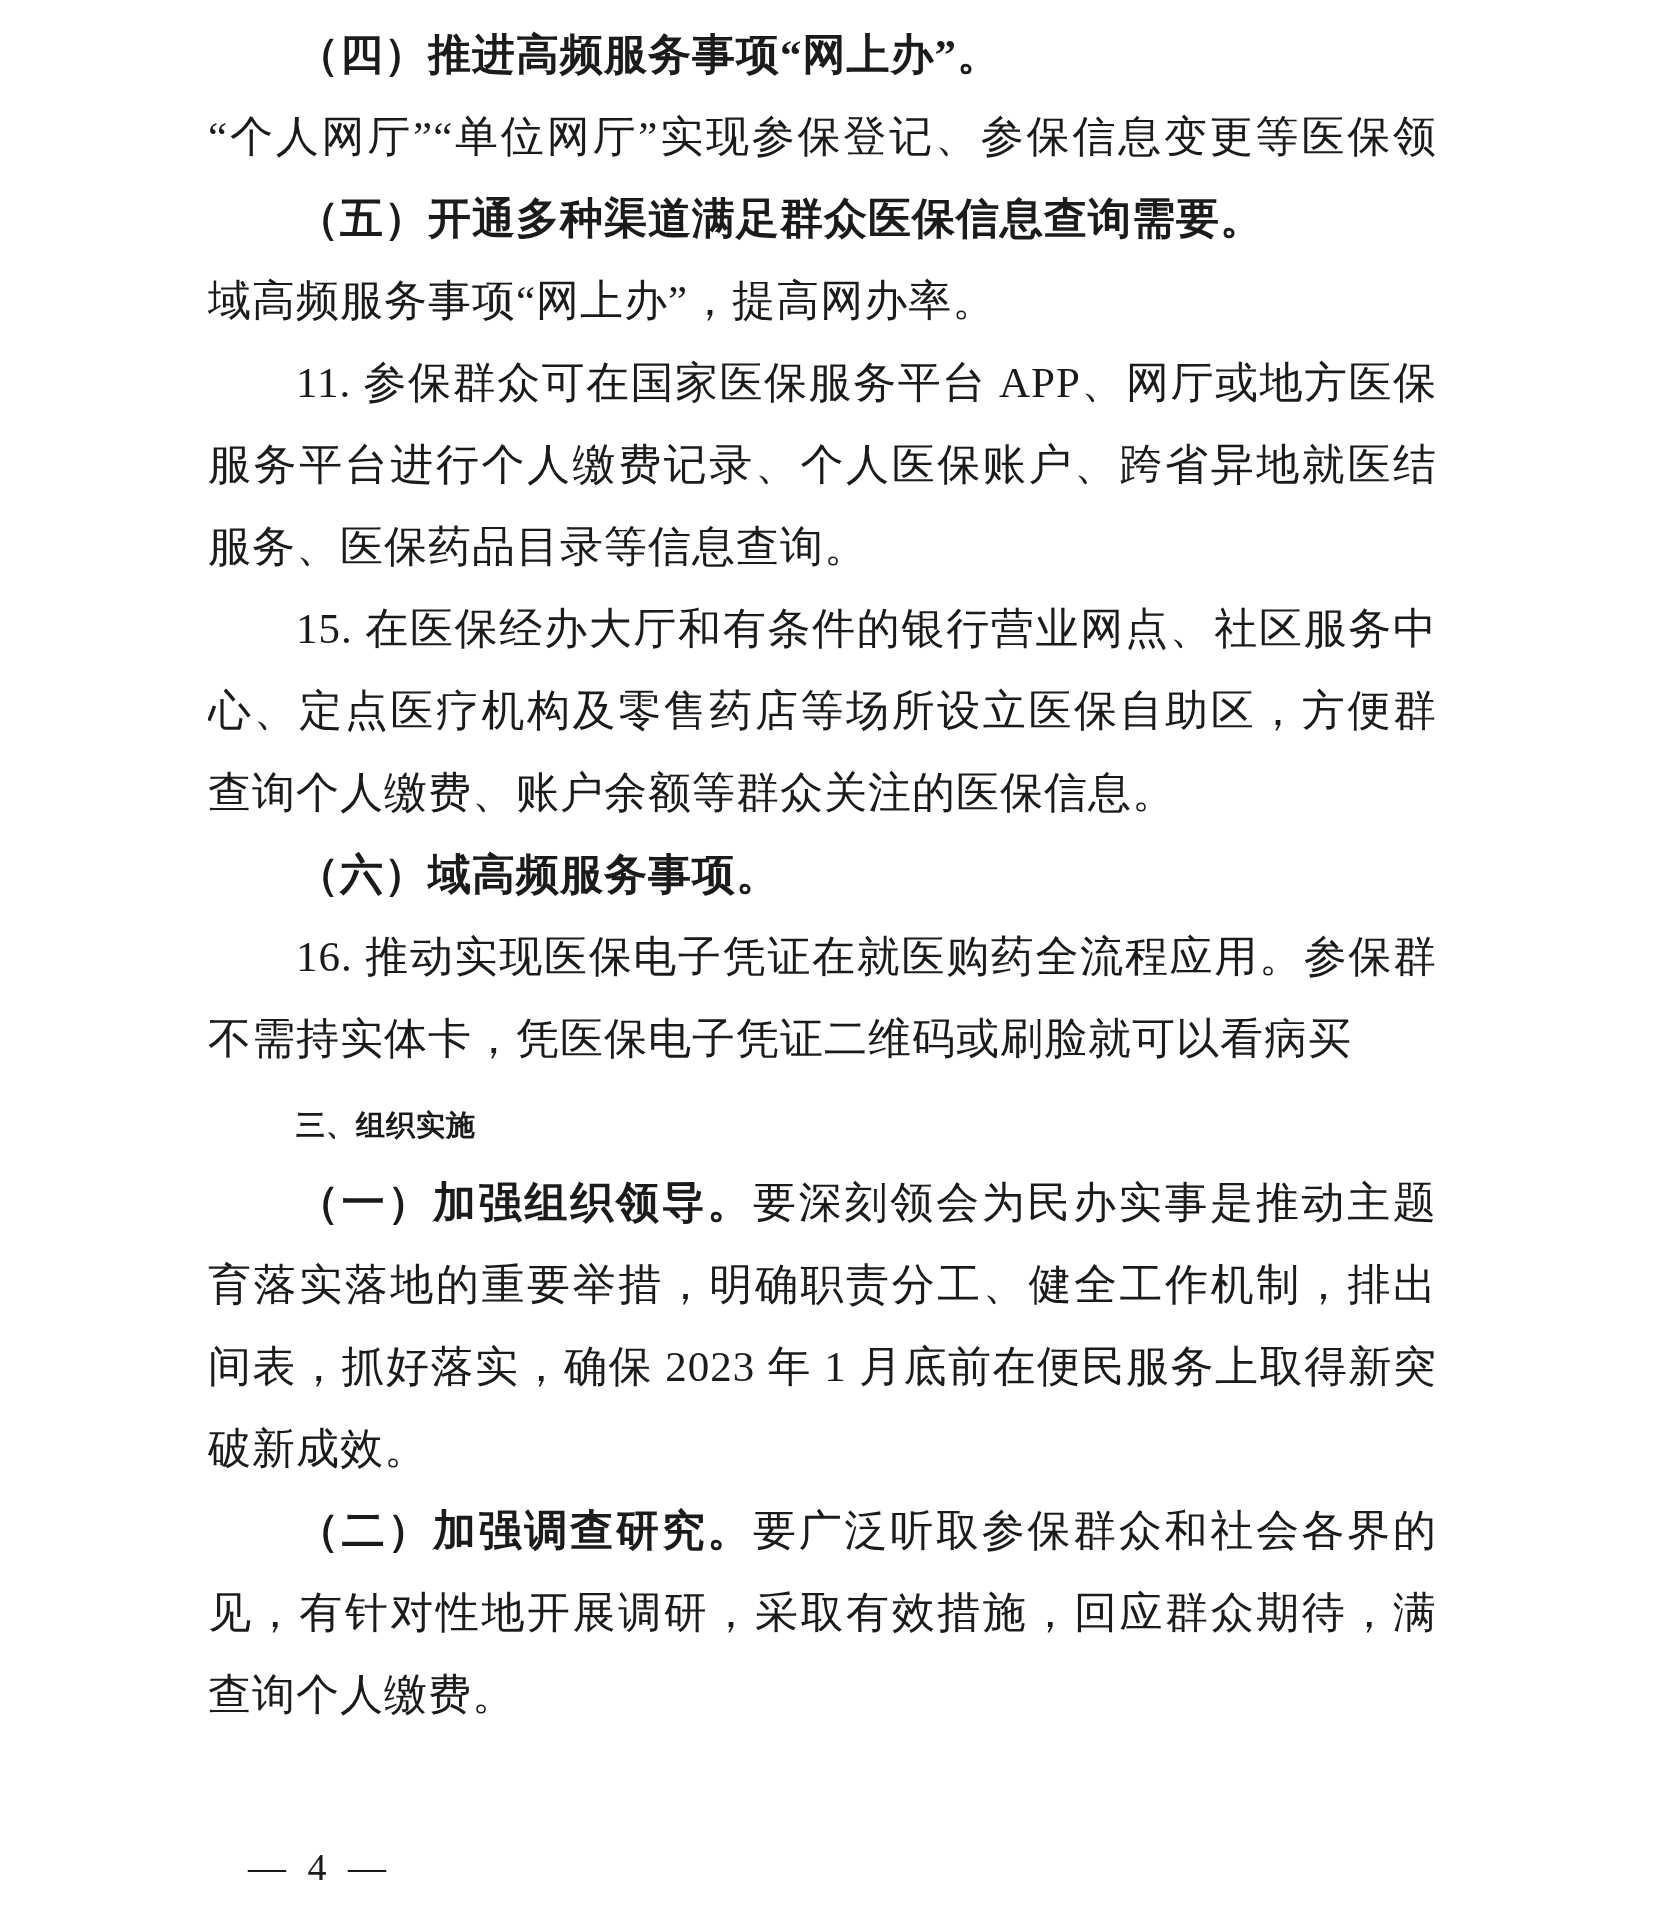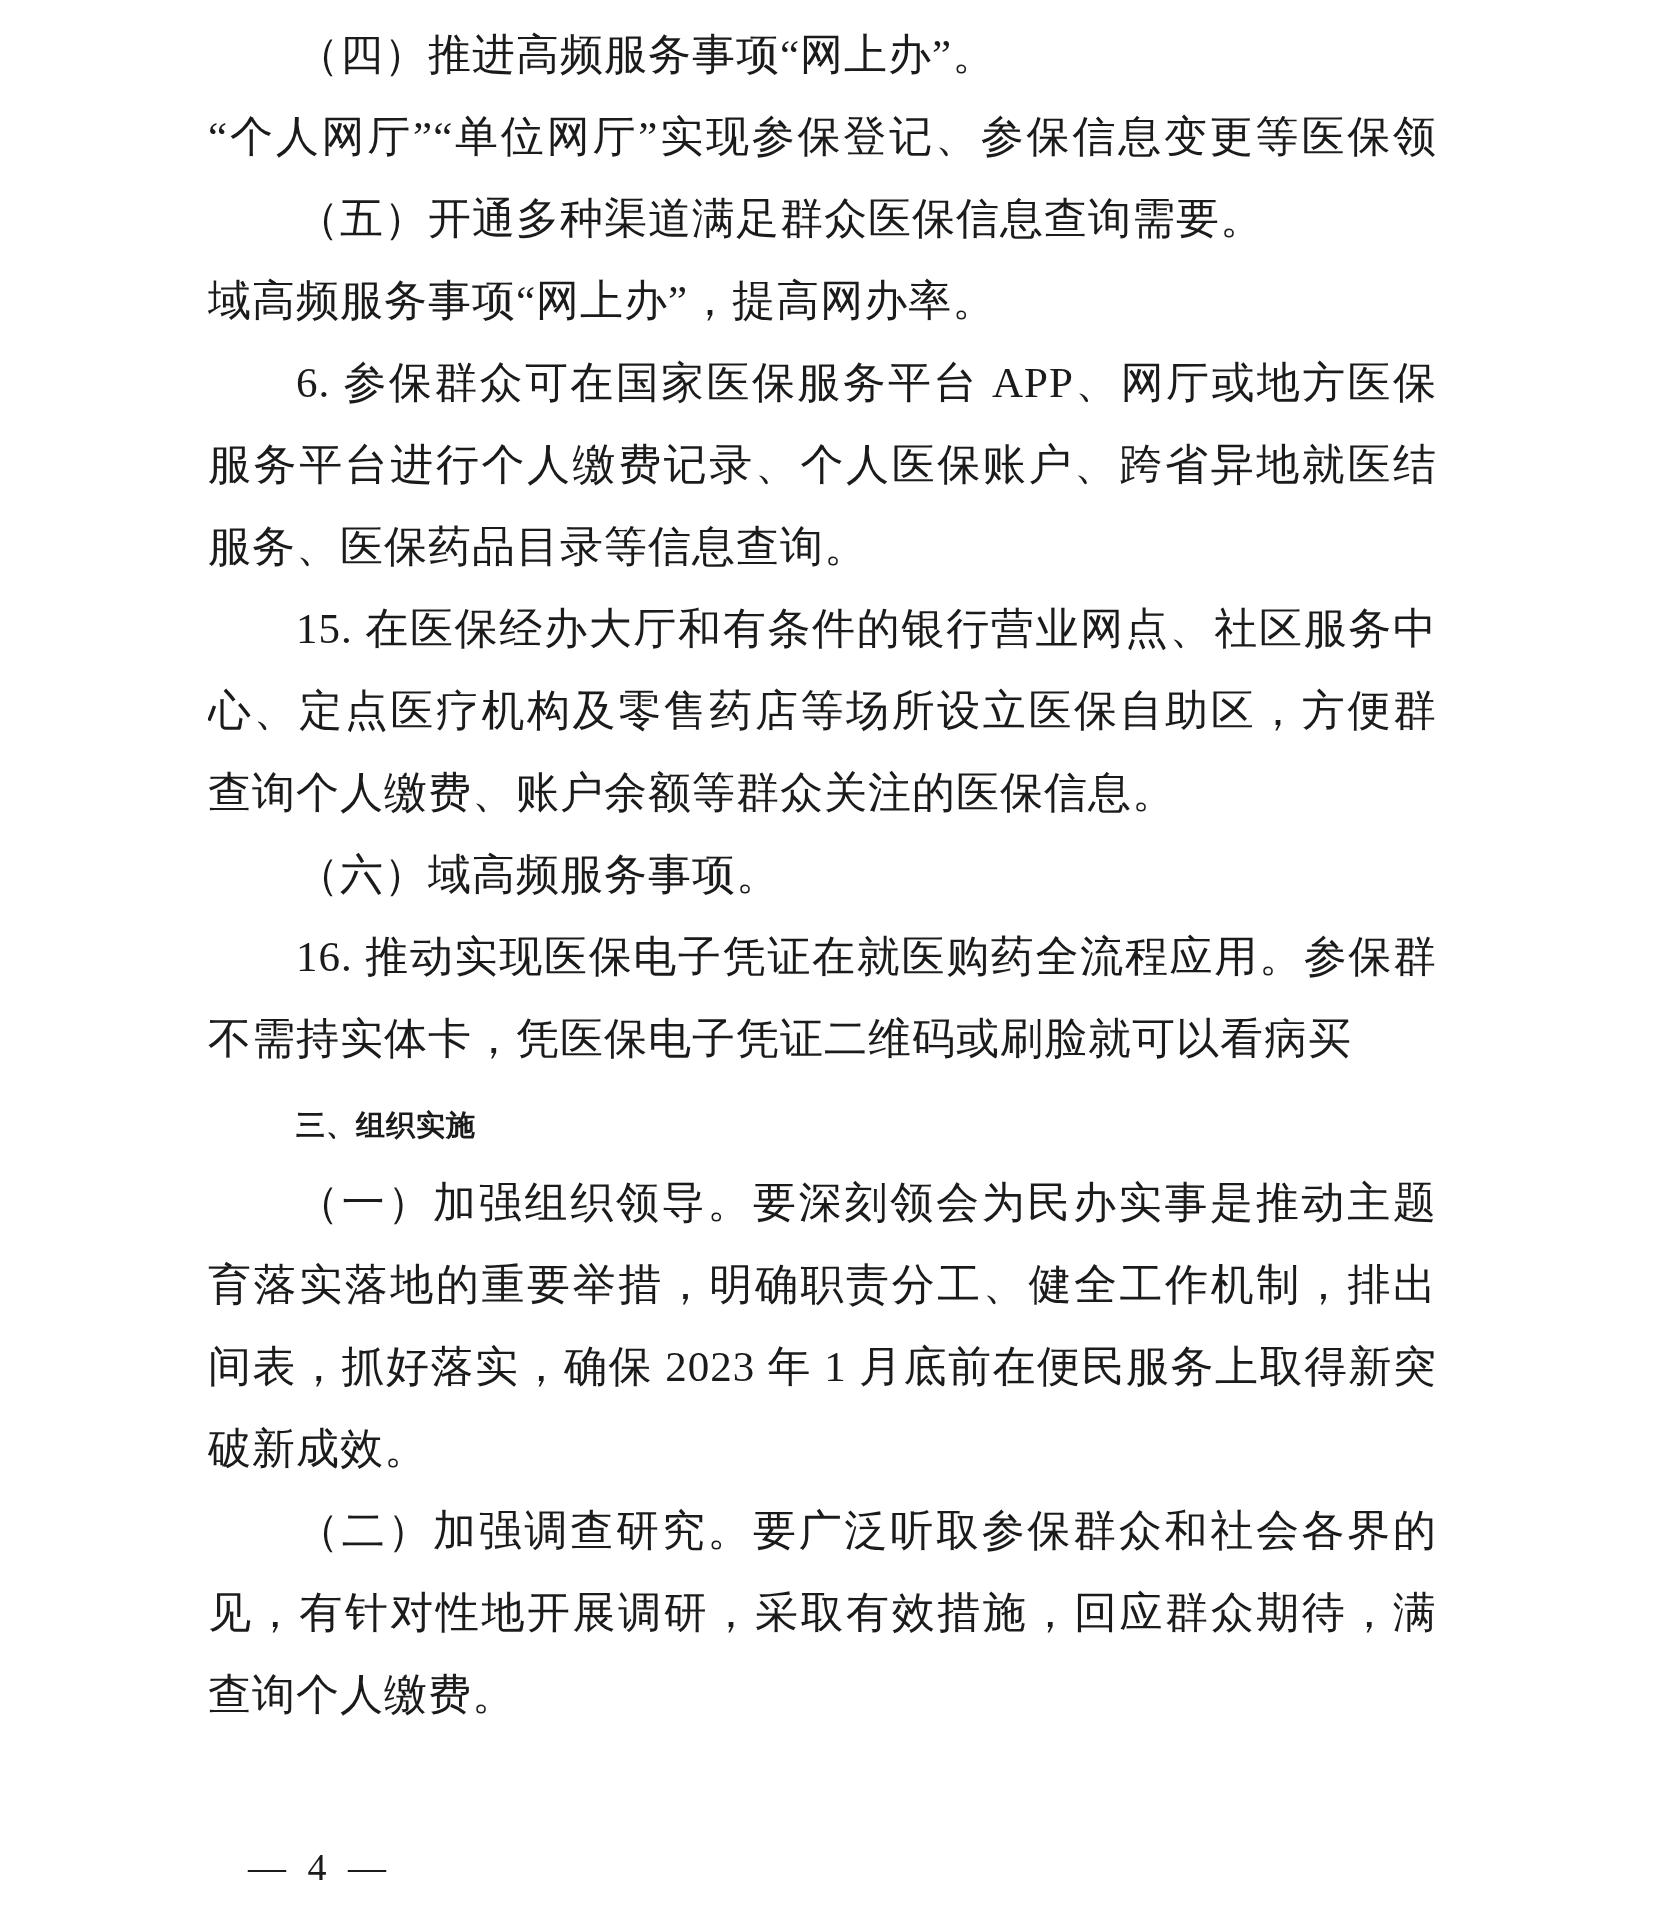--- a/index.html
+++ b/index.html
@@ -38,21 +38,21 @@
     text-indent: 88px;
   }
   
   .seg-b {
     font-family: "Liberation Serif", "DejaVu Serif", serif;
     font-weight: normal;
   }
   
   .seg-h {
     font-family: "Liberation Serif", "DejaVu Serif", serif;
-    font-weight: normal;
+    font-weight: bold;
   }
   
   .seg-s {
     font-family: "Liberation Sans", "DejaVu Sans", sans-serif;
     font-weight: bold;
     font-size: 29px;
   }
   .footer {
     position: absolute;
     left: 248px;
@@ -65,21 +65,21 @@
 </style>
 </head>
 <body>
 
 <div class="page">
   <div class="content" id="content">
       <div class="line indent"><span class="seg-h">（四）推进高频服务事项“网上办”。</span></div>
       <div class="line fill"><span class="seg-b">“个人网厅”“单位网厅”实现参保登记、参保信息变更等医保领</span></div>
       <div class="line indent"><span class="seg-h">（五）开通多种渠道满足群众医保信息查询需要。</span></div>
       <div class="line"><span class="seg-b">域高频服务事项“网上办”，提高网办率。</span></div>
-      <div class="line indent fill"><span class="seg-b">6. 参保群众可在国家医保服务平台 APP、网厅或地方医保</span></div>
+      <div class="line indent fill"><span class="seg-b">11. 参保群众可在国家医保服务平台 APP、网厅或地方医保</span></div>
       <div class="line fill"><span class="seg-b">服务平台进行个人缴费记录、个人医保账户、跨省异地就医结算</span></div>
       <div class="line"><span class="seg-b">服务、医保药品目录等信息查询。</span></div>
       <div class="line indent fill"><span class="seg-b">15. 在医保经办大厅和有条件的银行营业网点、社区服务中</span></div>
       <div class="line fill"><span class="seg-b">心、定点医疗机构及零售药店等场所设立医保自助区，方便群众</span></div>
       <div class="line"><span class="seg-b">查询个人缴费、账户余额等群众关注的医保信息。</span></div>
       <div class="line indent"><span class="seg-h">（六）域高频服务事项。</span></div>
       <div class="line indent fill"><span class="seg-b">16. 推动实现医保电子凭证在就医购药全流程应用。参保群众</span></div>
       <div class="line"><span class="seg-b">不需持实体卡，凭医保电子凭证二维码或刷脸就可以看病买药。</span></div>
       <div class="line indent"><span class="seg-s">三、组织实施</span></div>
       <div class="line indent fill"><span class="seg-h">（一）加强组织领导。</span><span class="seg-b">要深刻领会为民办实事是推动主题教</span></div>

